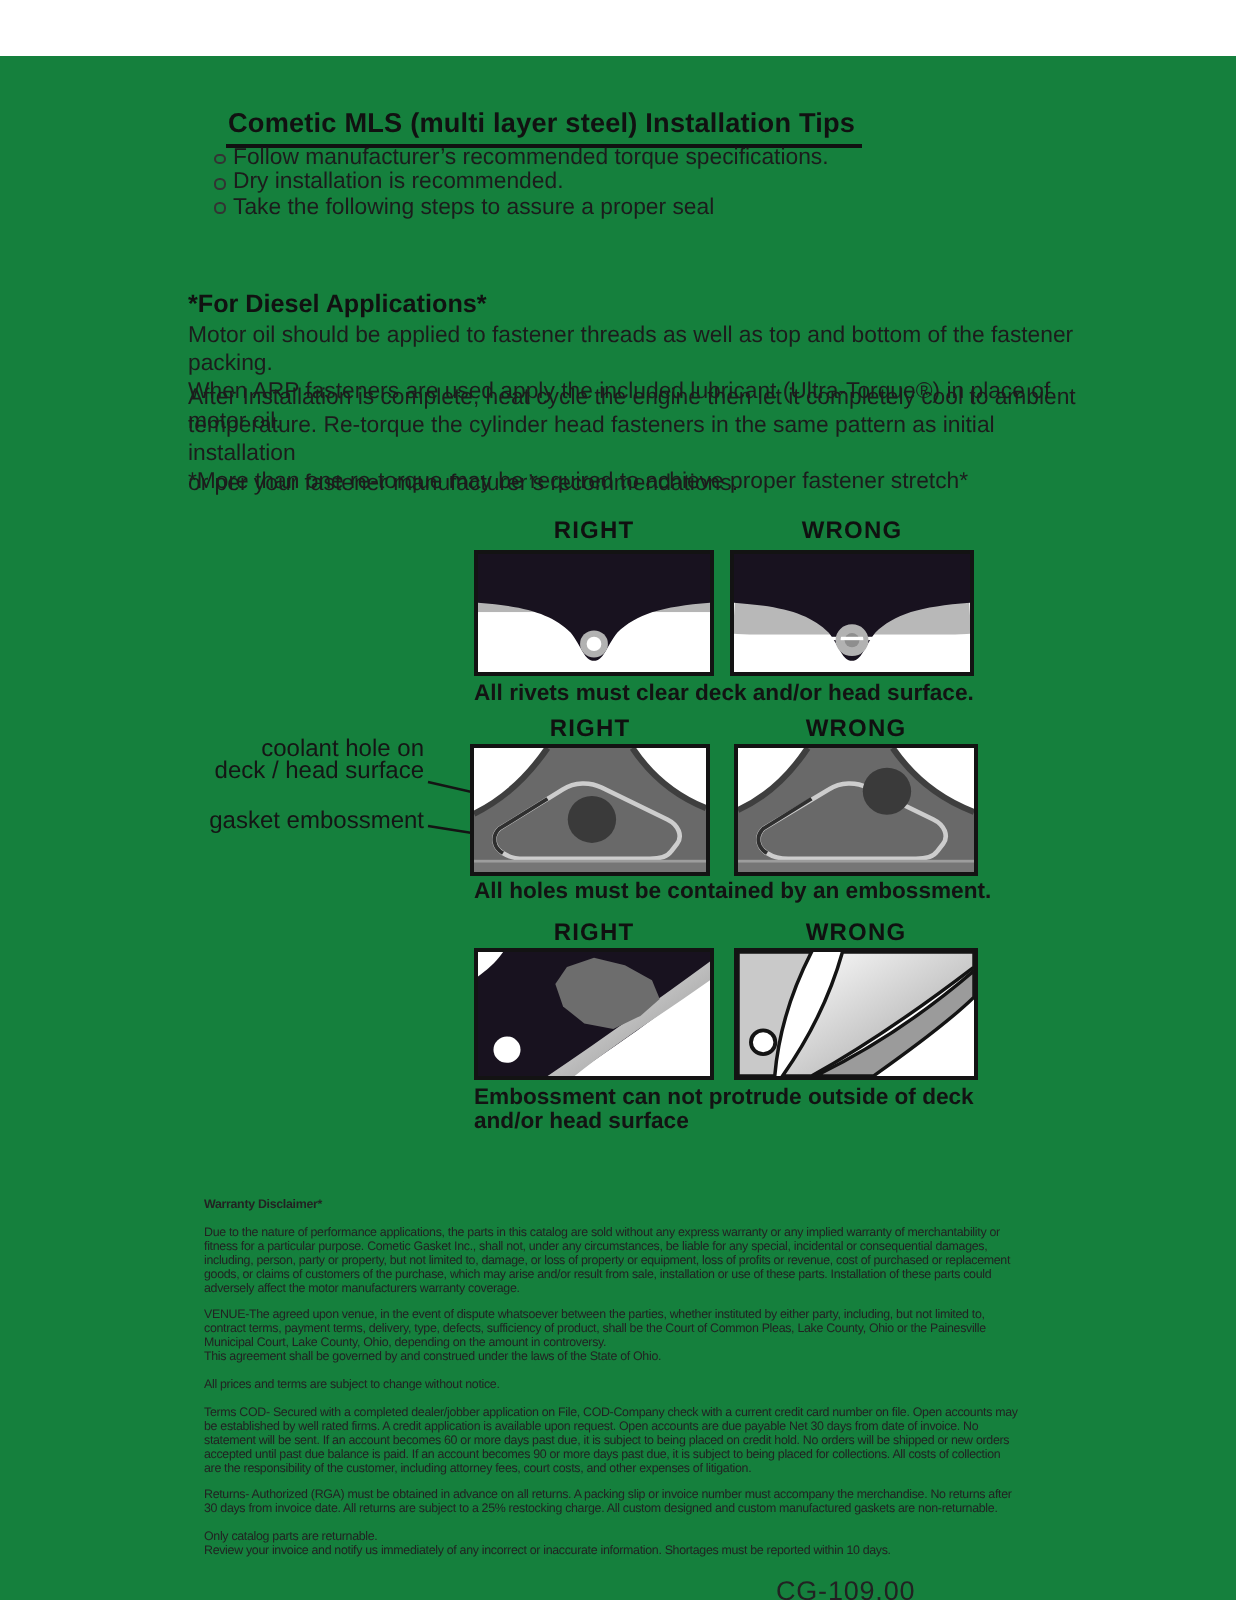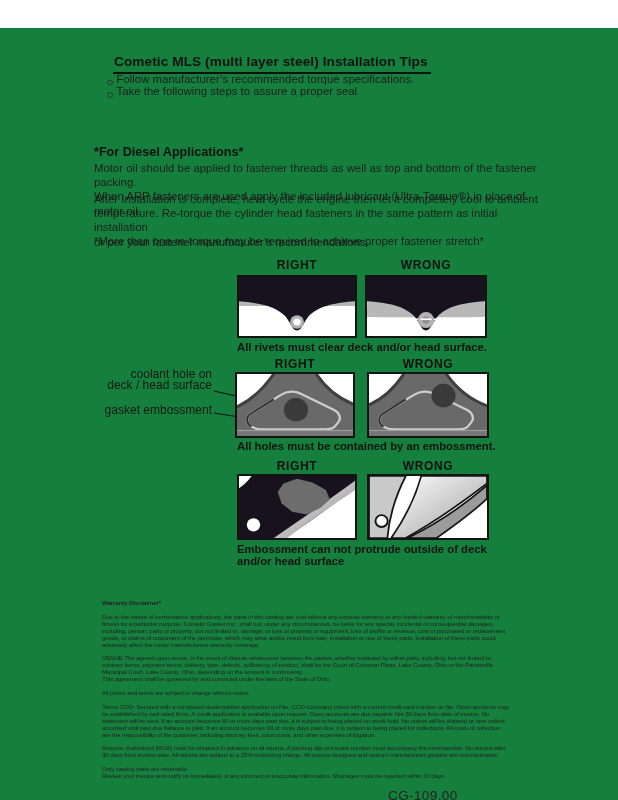--- a/index.html
+++ b/index.html
@@ -3,21 +3,21 @@
 <meta charset="utf-8">
 <style>
   html,body{margin:0;padding:0;background:#fff;}
   .page{position:relative;width:618px;height:800px;background:#15803d;overflow:hidden;
         font-family:"Liberation Sans","DejaVu Sans",sans-serif;color:#1c1c1c;margin-top:28px;}
   .abs{position:absolute;}
   .title{left:113px;top:26px;font-size:13.6px;font-weight:bold;color:#111;
          border-bottom:2px solid #111;padding:0 3px 3px 1px;letter-spacing:0.1px;}
   .bullets{left:107px;top:45px;font-size:11.4px;line-height:12.4px;}
   .subbullets{left:119px;top:81.5px;font-size:11.4px;line-height:12.3px;}
-  .brow{display:flex;align-items:flex-end;}
+  .brow{display:flex;align-items:flex-start;}
   .dotO{width:3.5px;height:3.5px;border:1px solid #333;border-radius:50%;margin:3.6px 4px 0 0;flex:none;}
   .dotF{width:4px;height:4px;background:#111;border-radius:50%;margin:3.8px 4px 0 0;flex:none;}
   .h2{left:94px;top:117px;font-size:12.6px;font-weight:bold;color:#111;}
   .para{left:94px;font-size:11.4px;line-height:14.2px;white-space:pre-line;width:450px;}
   .figlabel{font-size:12px;font-weight:600;letter-spacing:0.6px;color:#101010;text-align:center;height:15px;}
   .fig{border:2px solid #131313;box-sizing:border-box;background:#fff;}
   .fig svg{display:block;width:100%;height:100%;}
   .figcap{font-size:11.3px;font-weight:600;color:#131313;line-height:12.4px;white-space:pre-line;}
   .ann{font-size:12px;line-height:11.2px;color:#151515;white-space:pre-line;width:124px;text-align:right;}
   .warr{left:102px;top:571px;width:440px;font-size:6.2px;line-height:7.05px;letter-spacing:-0.15px;color:#222;}
@@ -30,20 +30,24 @@
 <body>
 
 <div class="page">
 
   <div class="abs title">Cometic MLS (multi layer steel) Installation Tips</div>
 
   <div class="abs bullets">
     <div class="brow">
       <span class="dotO"></span>
       <span>Follow manufacturer’s recommended torque specifications.</span>
+    </div>
+    <div class="brow">
+      <span class="dotO"></span>
+      <span>Dry installation is recommended.</span>
     </div>
     <div class="brow">
       <span class="dotO"></span>
       <span>Take the following steps to assure a proper seal</span>
     </div>
   </div>
 
 
   <div class="abs h2">*For Diesel Applications*</div>
   <div class="abs para" style="top:133px">Motor oil should be applied to fastener threads as well as top and bottom of the fastener packing.

